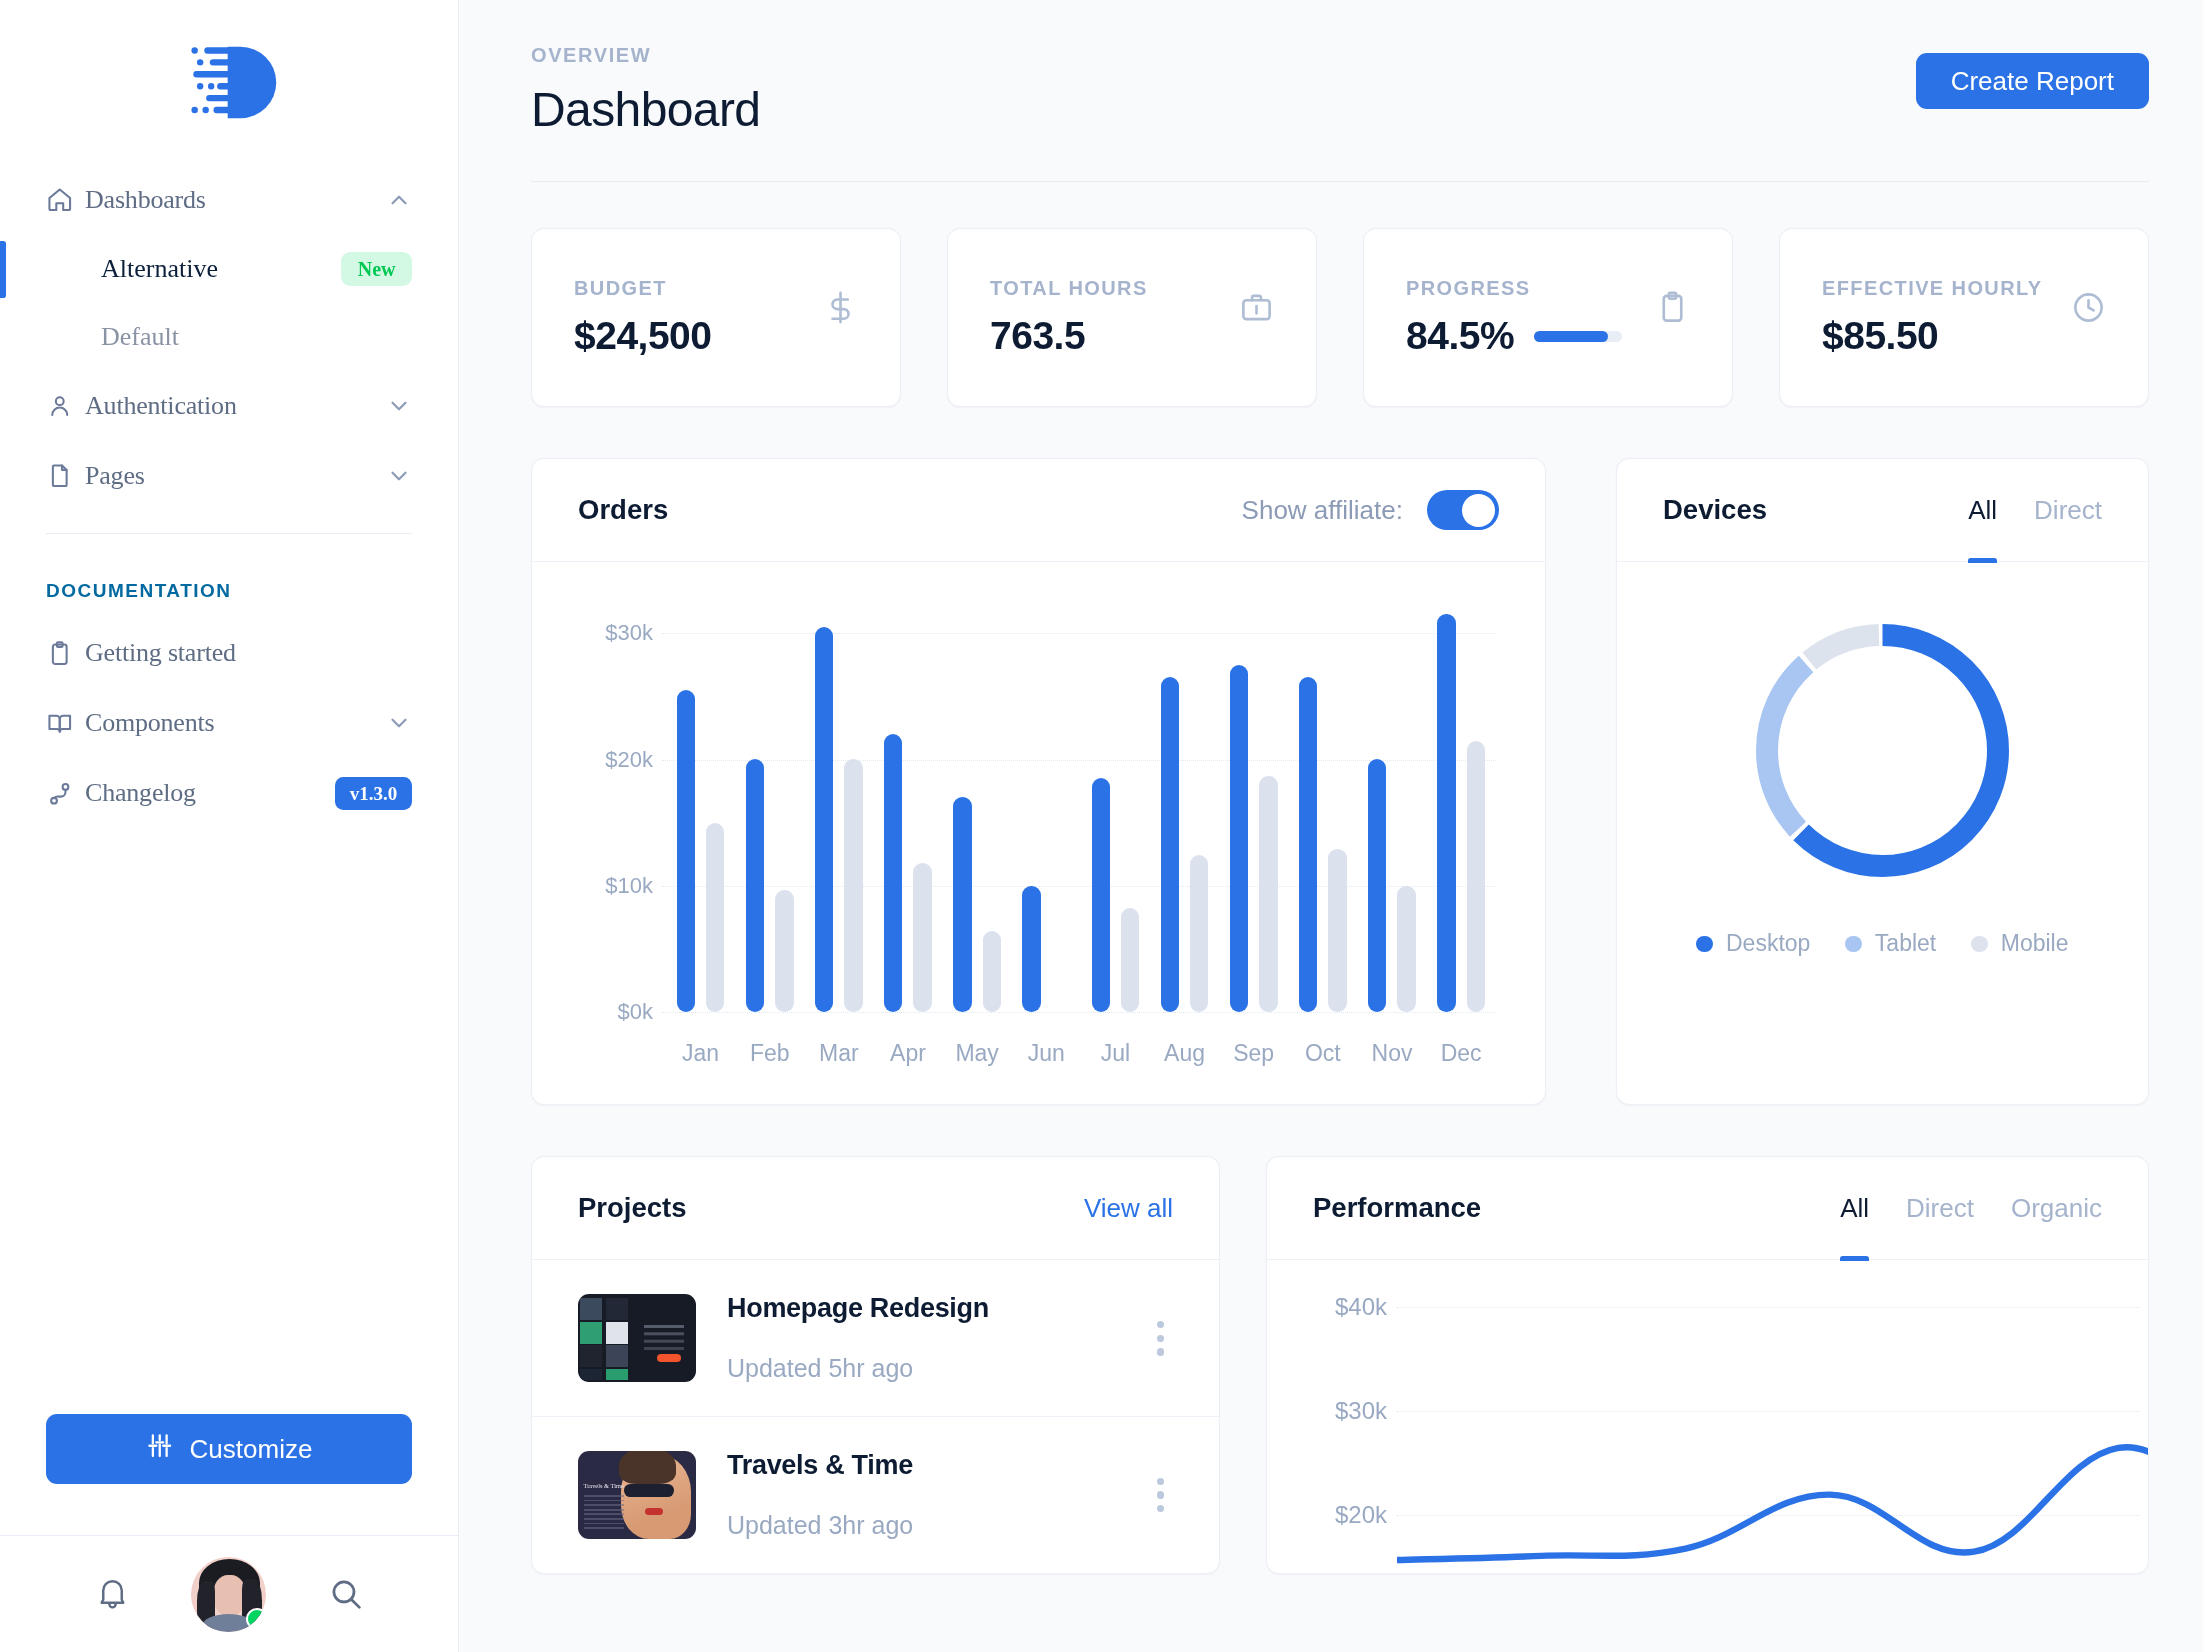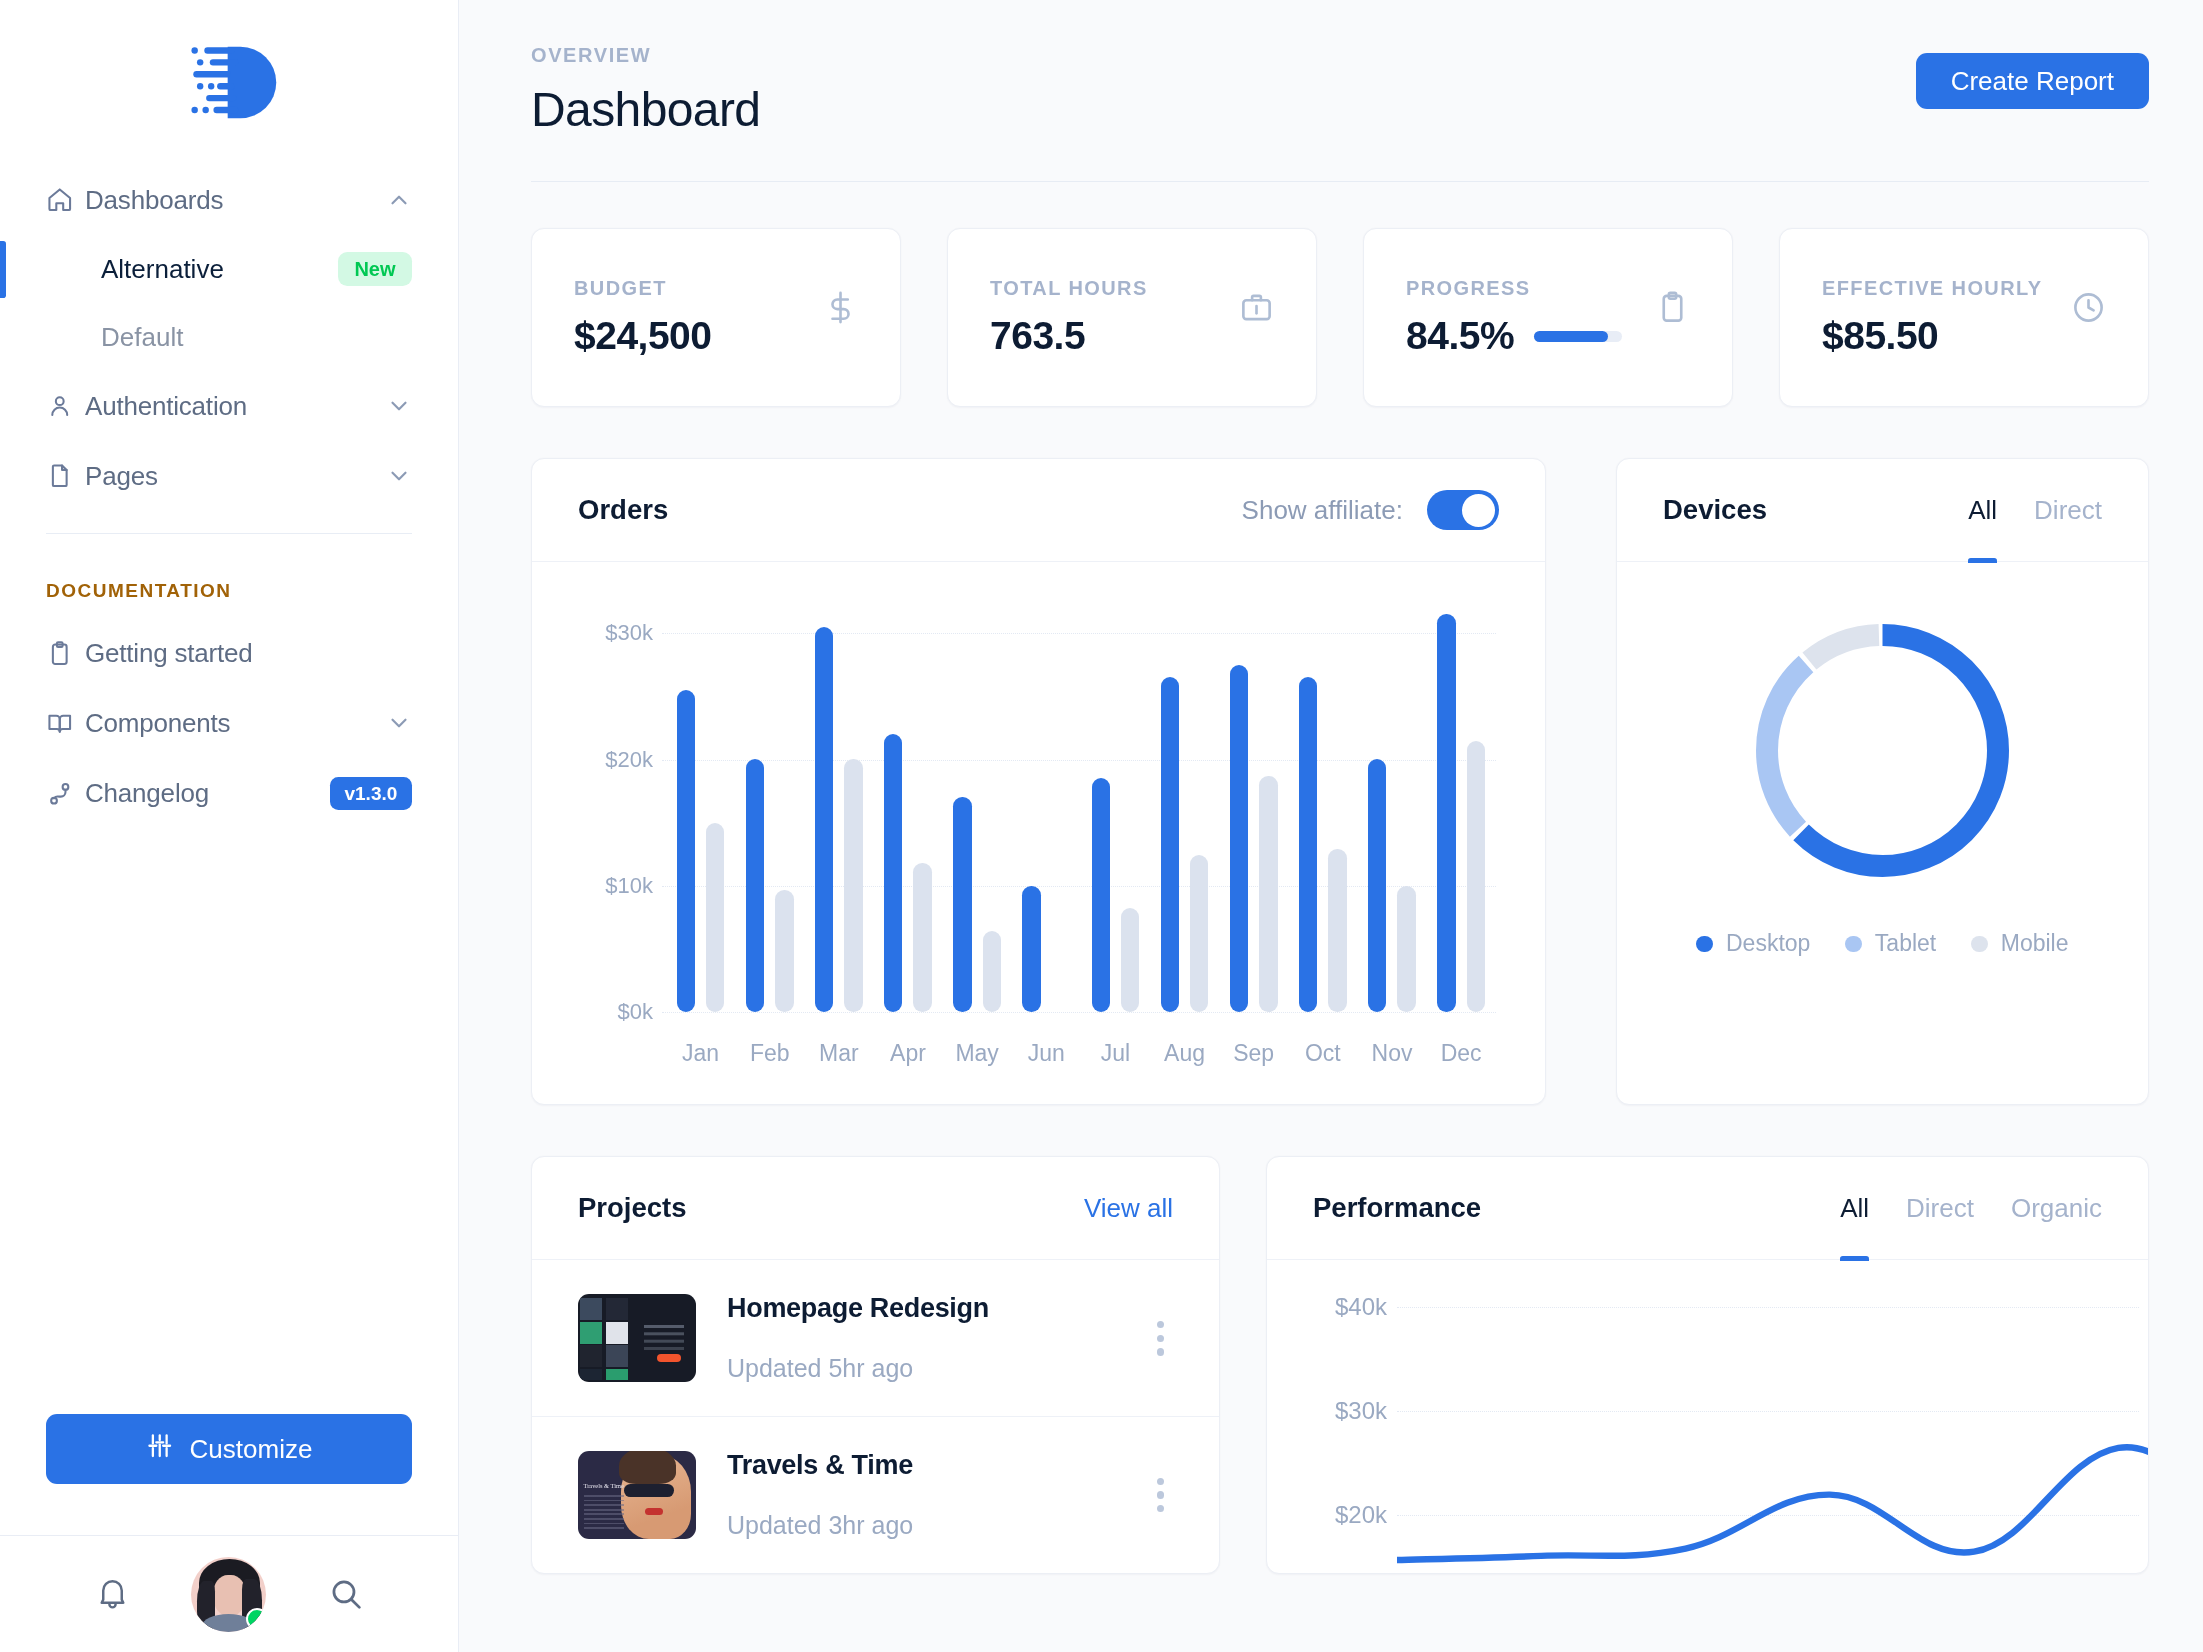--- a/index.html
+++ b/index.html
@@ -15,21 +15,21 @@
   
   .sidebar {
     width:459px; height:1653px; background:#ffffff;
     border-right:0.9px solid #e9edf5;
     display:flex; flex-direction:column; flex:0 0 459px;
     position:relative;
   }
   .logo-wrap { height:165px; display:flex; align-items:center; justify-content:center; }
   .logo { width:99px; height:79px; }
 
-  .nav { padding:0 46px; }
+  .nav { padding:0 46px;font-family:Liberation Serif, serif; }
   .nav-item {
     display:flex; align-items:center; height:70px; cursor:pointer; position:relative;
   }
   .nav-item .ico { width:39px; flex:0 0 39px; display:flex; align-items:center; color:#6b7a99; }
   .nav-label {
     font-size:26px; color:#5e6c84; letter-spacing:-0.2px; flex:1;
   }
   .chev { width:26px; height:26px; color:#8c9bb5; flex:0 0 26px; }
 
   .subnav-item {
@@ -45,21 +45,21 @@
     background:#d3f9e4; color:#00c853; font-size:20px; font-weight:600;
     padding:7.3px 16.5px; border-radius:9.2px; line-height:1;
   }
   .badge-ver {
     background:#2a72e5; color:#fff; font-size:19px; font-weight:700;
     padding:7.3px 14.7px; border-radius:8.3px; line-height:1;
   }
 
   .divider { height:0.9px; background:#e8edf5; margin:22px 46px 0 46px; }
   .section-title {
-    font-size:19px; font-weight:700; letter-spacing:1.5px; color:#a16207;
+    font-size:19px; font-weight:700; letter-spacing:1.5px; color:#0369a1;
     padding:46px 46px 16.5px 46px;
   }
 
   .customize-wrap { margin-top:auto; padding:0 46px 51px 46px; }
   .customize-btn {
     width:100%; height:70px; background:#2a72e5; color:#fff; border:none; border-radius:11px;
     font-size:26px; font-family:inherit; display:flex; align-items:center; justify-content:center;
     gap:16.5px; cursor:pointer;
   }
   .sidebar-footer {

